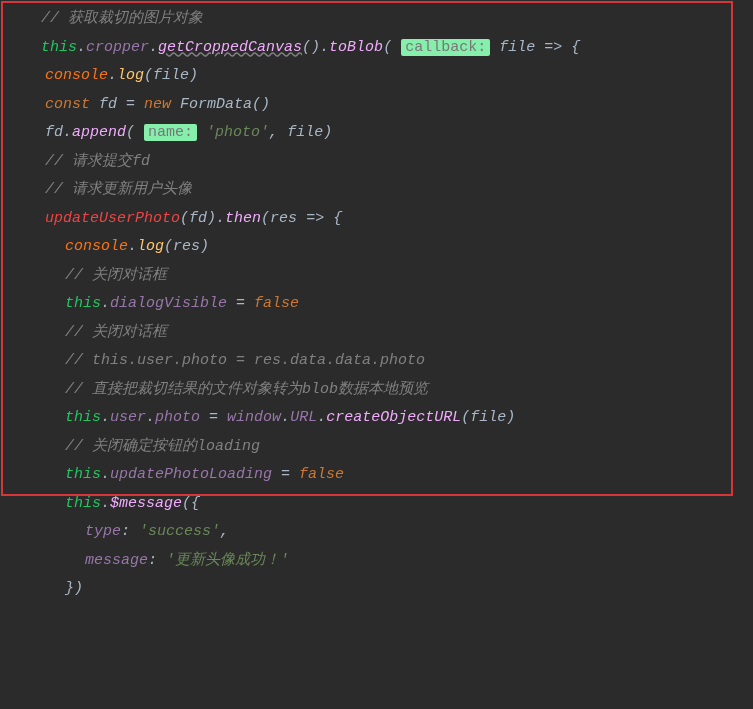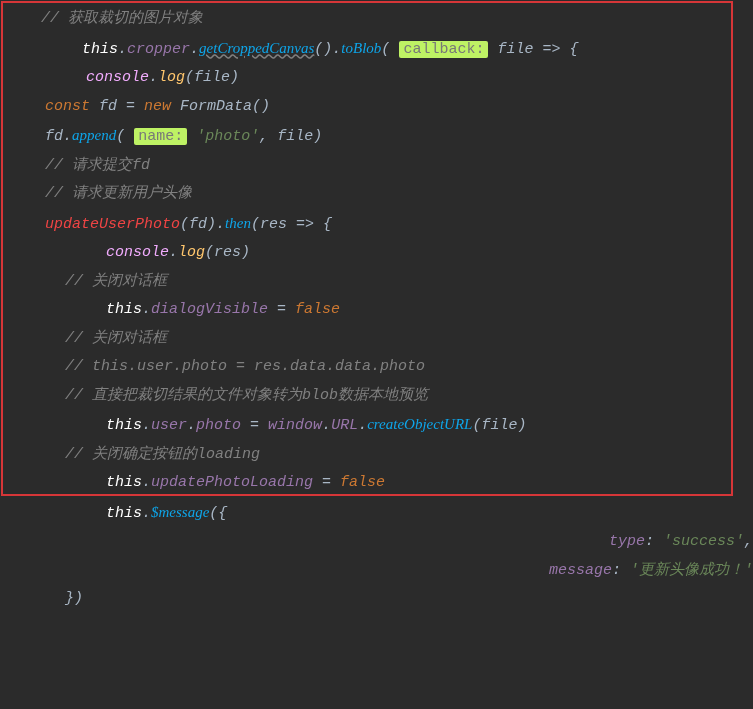--- a/index.html
+++ b/index.html
@@ -33,39 +33,39 @@
       height: 495px;
       pointer-events: none;
     }
     .line {
       padding-left: 25px;
       white-space: nowrap;
     }
     .indent1 { padding-left: 41px; }
     .indent2 { padding-left: 45px; }
     .indent3 { padding-left: 65px; }
-    .indent4 { padding-left: 85px; text-align: right; }
+    .indent4 { padding-left: 85px; }
     
     .comment { color: #808080; font-style: italic; }
-    .this-kw { color: #ffffff; margin-left: 41px; }
+    .this-kw { color: #22c55e; }
     .const-kw { color: #cc7832; }
     .new-kw { color: #cc7832; }
-    .method { color: #0ea5e9; font-family: Liberation Serif, serif; }
+    .method { color: #f0abfc; }
     .method-italic { color: #ef4444; font-style: italic; text-align: right; }
     .property { color: #9876aa; }
     .string { color: #6a8759; }
     .formdata { color: #a9b7c6; font-style: italic; margin-top: 44px; }
     .param { color: #a9b7c6; }
     .punct { color: #a9b7c6; }
-    .console-obj { color: #f0abfc; font-style: italic; margin-left: 41px; }
+    .console-obj { color: #f97316; font-style: italic; }
     .log-method { color: #ffc66d; font-style: italic; }
     .var-name { color: #a9b7c6; }
     .param-hint { 
       color: #787878; 
-      background: #bef264;
+      background: #86efac;
       padding: 0 4px;
       border-radius: 2px;
       font-style: normal;
     }
     .false-kw { color: #cc7832; }
     .window-obj { color: #9876aa; font-style: italic; }
     .url-prop { color: #9876aa; text-align: right; }
     .underline-wave {
       text-decoration: underline wavy #808080;
     }

